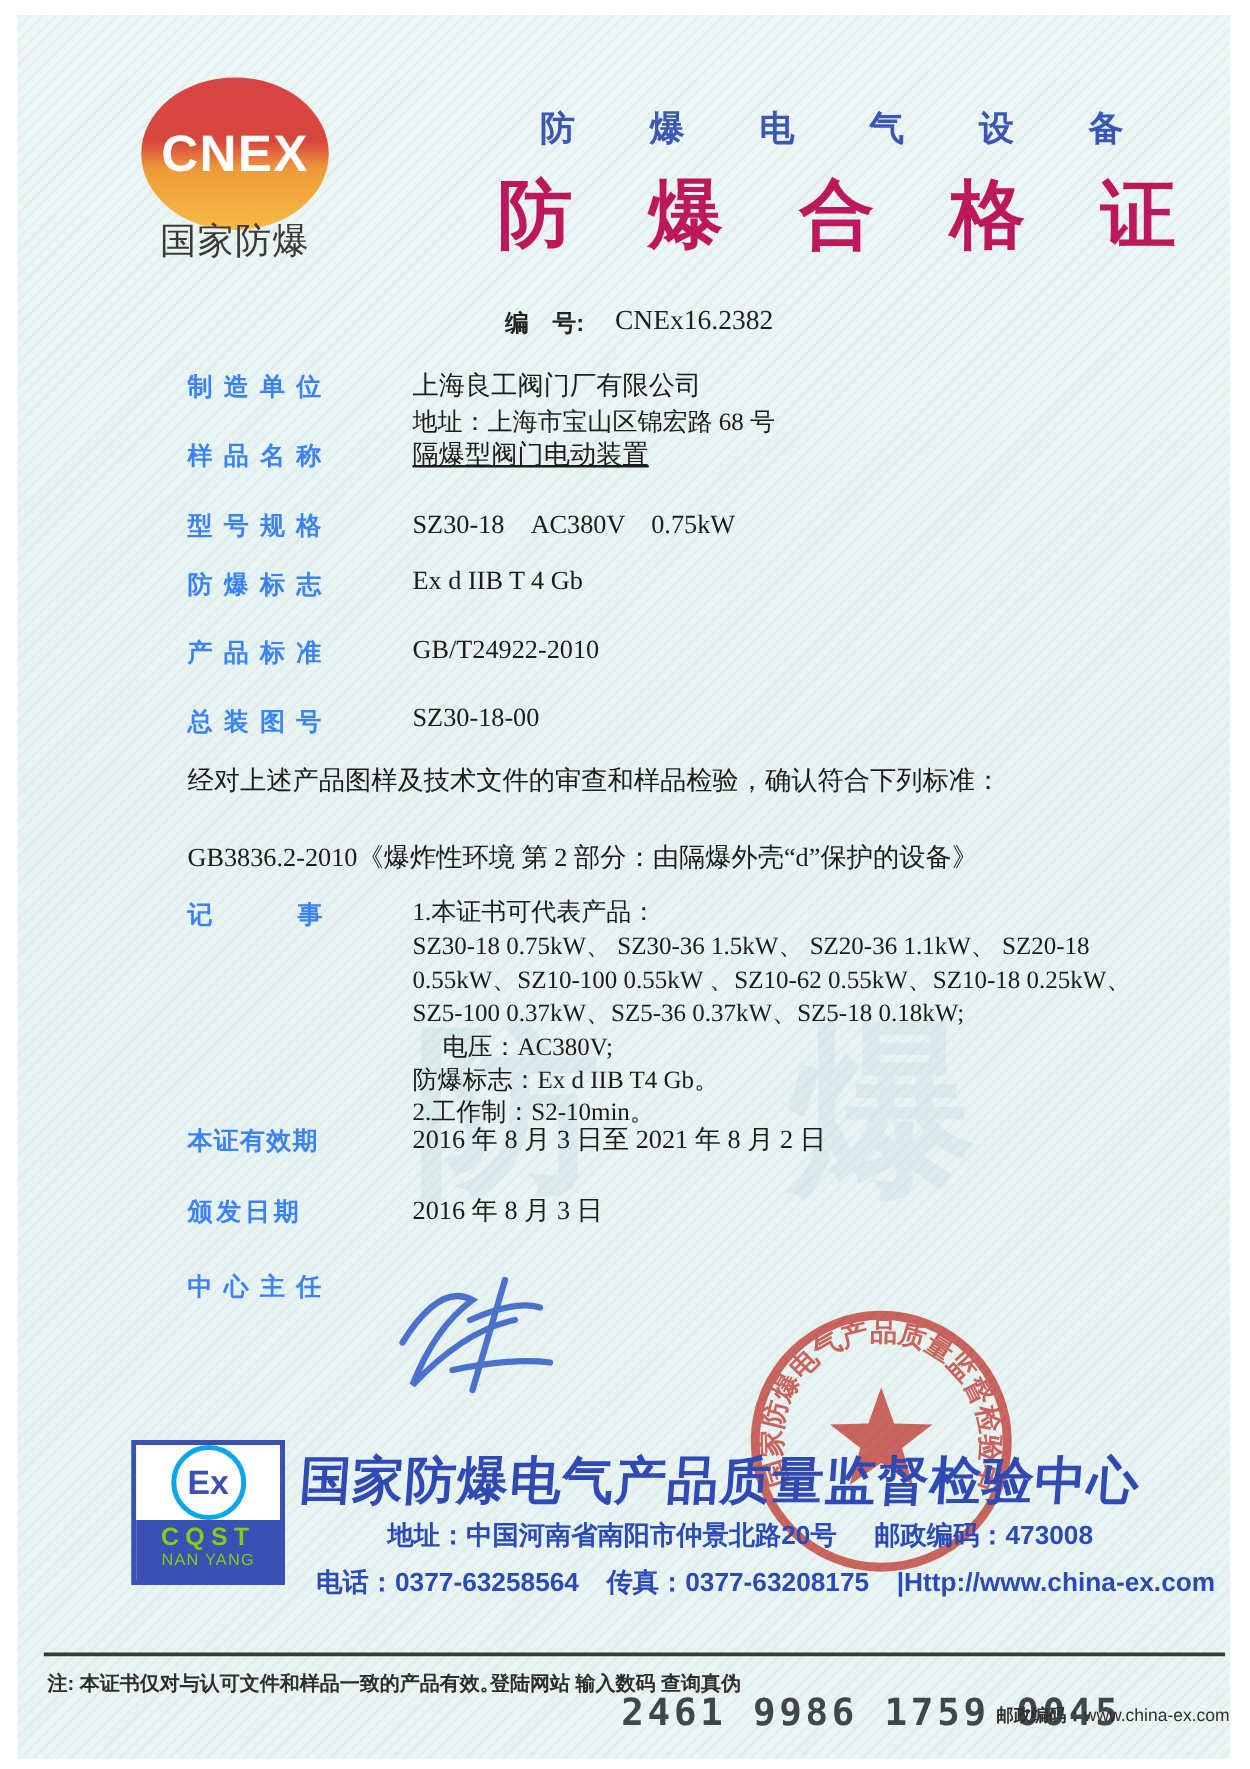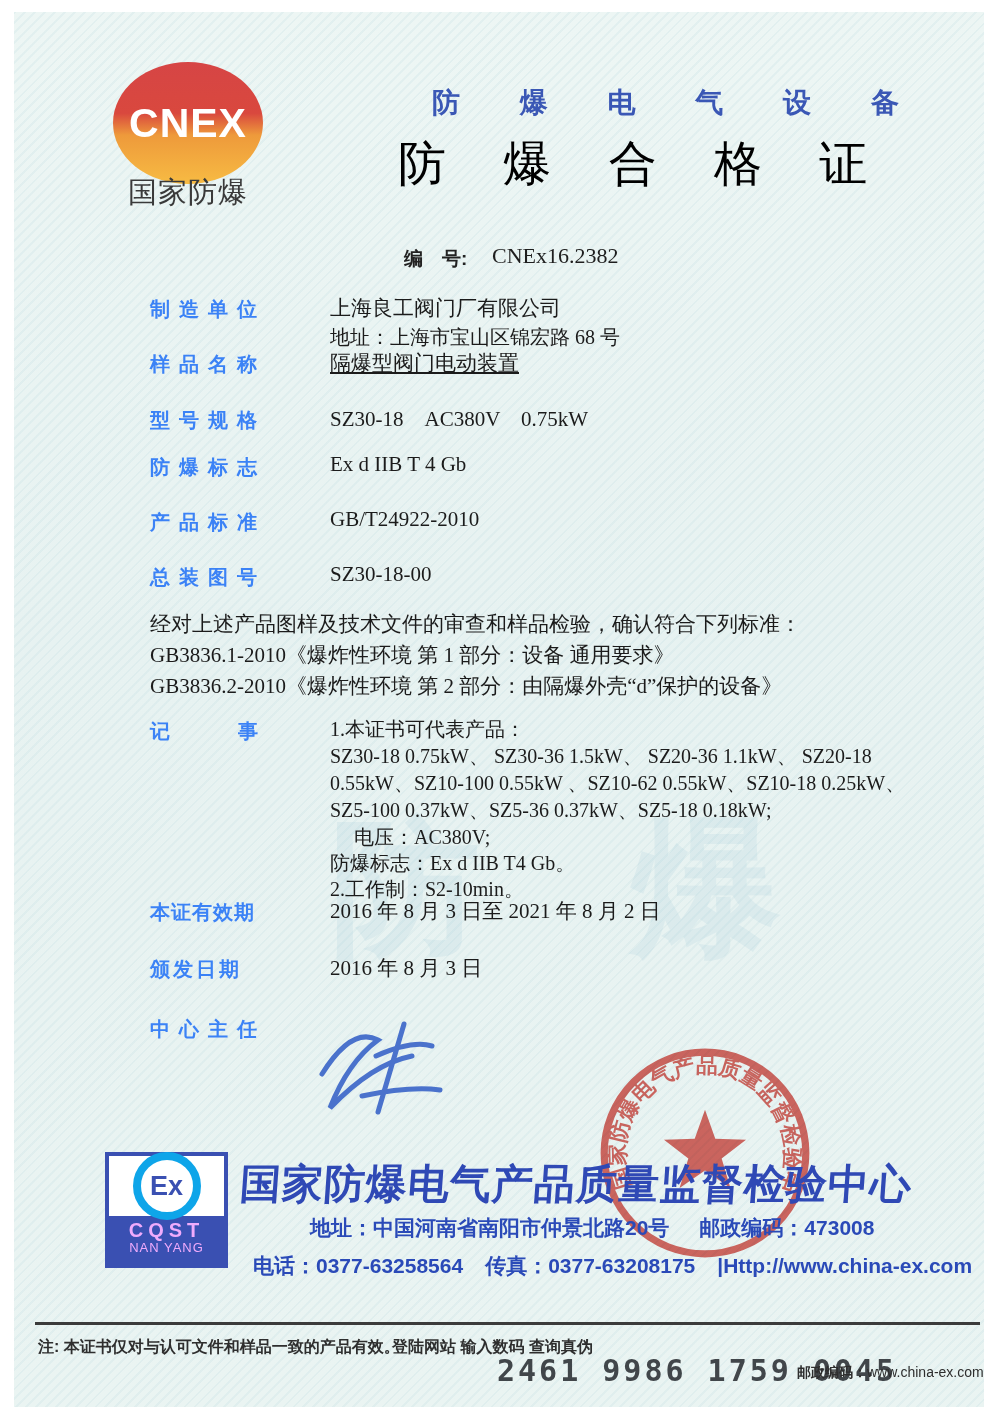--- a/index.html
+++ b/index.html
@@ -11,39 +11,39 @@
            linear-gradient(180deg,#edf6f4 0%,#e7f2f1 45%,#eaf4f2 100%);}
   .abs{position:absolute;}
   
   .cnex-oval{width:150px;height:122px;border-radius:50%;
       background:linear-gradient(180deg,#d64545 0%,#d9483e 42%,#ee9a3b 60%,#f7bb43 100%);
       display:flex;align-items:center;justify-content:center;}
   .cnex-txt{color:#ffffff;font-weight:bold;font-size:41px;letter-spacing:1px;}
   .cnex-cap{width:150px;text-align:center;font-size:29px;color:#3a3a3a;letter-spacing:1px;}
   
   .suptitle{color:#3a57b5;font-weight:bold;font-size:28px;letter-spacing:26px;white-space:nowrap;}
-  .bigtitle{color:#000000;font-weight:normal;font-size:48px;letter-spacing:22px;white-space:nowrap;}
+  .bigtitle{color:#be185d;font-weight:bold;font-size:60px;letter-spacing:22px;white-space:nowrap;}
   .numlbl{color:#222;font-weight:bold;font-size:19px;white-space:nowrap;}
   .numval{font-family:"Liberation Serif","DejaVu Serif",serif;font-size:22px;color:#1e1e1e;}
   
   .lbl{color:#3b82f6;font-weight:bold;font-size:20px;letter-spacing:9px;white-space:nowrap;}
   .lbl.tight{letter-spacing:1px;}
   .lbl.mid{letter-spacing:3px;}
   .val{font-family:"Liberation Serif","DejaVu Serif",serif;font-size:21px;color:#1b1b1b;white-space:nowrap;}
   .para{font-family:"Liberation Serif","DejaVu Serif",serif;font-size:21px;color:#1b1b1b;white-space:nowrap;}
   .rem{font-family:"Liberation Serif","DejaVu Serif",serif;font-size:20px;color:#1b1b1b;white-space:nowrap;}
   
   .wm{font-size:150px;font-weight:bold;color:rgba(130,185,205,.13);letter-spacing:55px;white-space:nowrap;}
   
   .exlogo{width:123px;height:116px;border:4px solid #3a50b2;background:#ffffff;box-sizing:border-box;}
   .exlogo .top{height:60px;display:flex;align-items:center;justify-content:center;background:#ffffff;}
-  .exlogo .circ{width:52px;height:52px;border:8px solid #0ea5e9;border-radius:50%;
+  .exlogo .circ{width:52px;height:52px;border:4px solid #0ea5e9;border-radius:50%;
         display:flex;align-items:center;justify-content:center;}
   .exlogo .extx{color:#3a50b2;font-weight:bold;font-size:27px;}
-  .exlogo .bot{height:48px;background:#3a50b2;color:#f0abfc;text-align:center;line-height:1.1;padding-top:3px;box-sizing:border-box;}
+  .exlogo .bot{height:48px;background:#3a50b2;color:#84cc16;text-align:center;line-height:1.1;padding-top:3px;box-sizing:border-box;}
   .exlogo .cqst{font-size:20px;letter-spacing:5px;font-weight:bold;}
   .exlogo .ny{font-size:13px;letter-spacing:1px;}
   .orgname{color:#2f49b5;font-weight:bold;font-size:41px;letter-spacing:1px;white-space:nowrap;transform:skewX(-4deg);}
   .orgline{color:#2a4ab8;font-weight:bold;font-size:21px;white-space:nowrap;}
   .orgline .gap{display:inline-block;width:30px;}
   .orgline .gap2{display:inline-block;width:22px;}
   
   .rule{height:3px;background:#3b3b3b;}
   .note{font-size:16px;font-weight:bold;color:#2e2e2e;white-space:nowrap;}
   .code{font-family:"DejaVu Sans Mono","Liberation Mono",monospace;font-size:30px;font-weight:bold;
@@ -85,21 +85,20 @@
   <div class="abs lbl" style="left:150px;top:454px;">防爆标志</div>
   <div class="abs val" style="left:330px;top:452px;">Ex d IIB T 4 Gb</div>
 
   <div class="abs lbl" style="left:150px;top:509px;">产品标准</div>
   <div class="abs val" style="left:330px;top:507px;">GB/T24922-2010</div>
 
   <div class="abs lbl" style="left:150px;top:564px;">总装图号</div>
   <div class="abs val" style="left:330px;top:562px;">SZ30-18-00</div>
 
   <div class="abs para" style="left:150px;top:610px;">经对上述产品图样及技术文件的审查和样品检验，确认符合下列标准：</div>
-  <div class="abs para" style="left:150px;top:641px;">GB3836.1-2010《爆炸性环境 第 1 部分：设备 通用要求》</div>
   <div class="abs para" style="left:150px;top:672px;">GB3836.2-2010《爆炸性环境 第 2 部分：由隔爆外壳“d”保护的设备》</div>
 
   <div class="abs lbl" style="left:150px;top:718px;letter-spacing:24px;">记　事</div>
   <div class="abs rem" style="left:330px;top:716px;">1.本证书可代表产品：</div>
   <div class="abs rem" style="left:330px;top:743px;">SZ30-18  0.75kW、 SZ30-36  1.5kW、 SZ20-36  1.1kW、 SZ20-18</div>
   <div class="abs rem" style="left:330px;top:770px;">0.55kW、SZ10-100 0.55kW 、SZ10-62 0.55kW、SZ10-18 0.25kW、</div>
   <div class="abs rem" style="left:330px;top:797px;">SZ5-100 0.37kW、SZ5-36 0.37kW、SZ5-18 0.18kW;</div>
   <div class="abs rem" style="left:330px;top:824px;margin-left:24px;">电压：AC380V;</div>
   <div class="abs rem" style="left:330px;top:850px;">防爆标志：Ex d IIB T4 Gb。</div>
   <div class="abs rem" style="left:330px;top:876px;">2.工作制：S2-10min。</div>

